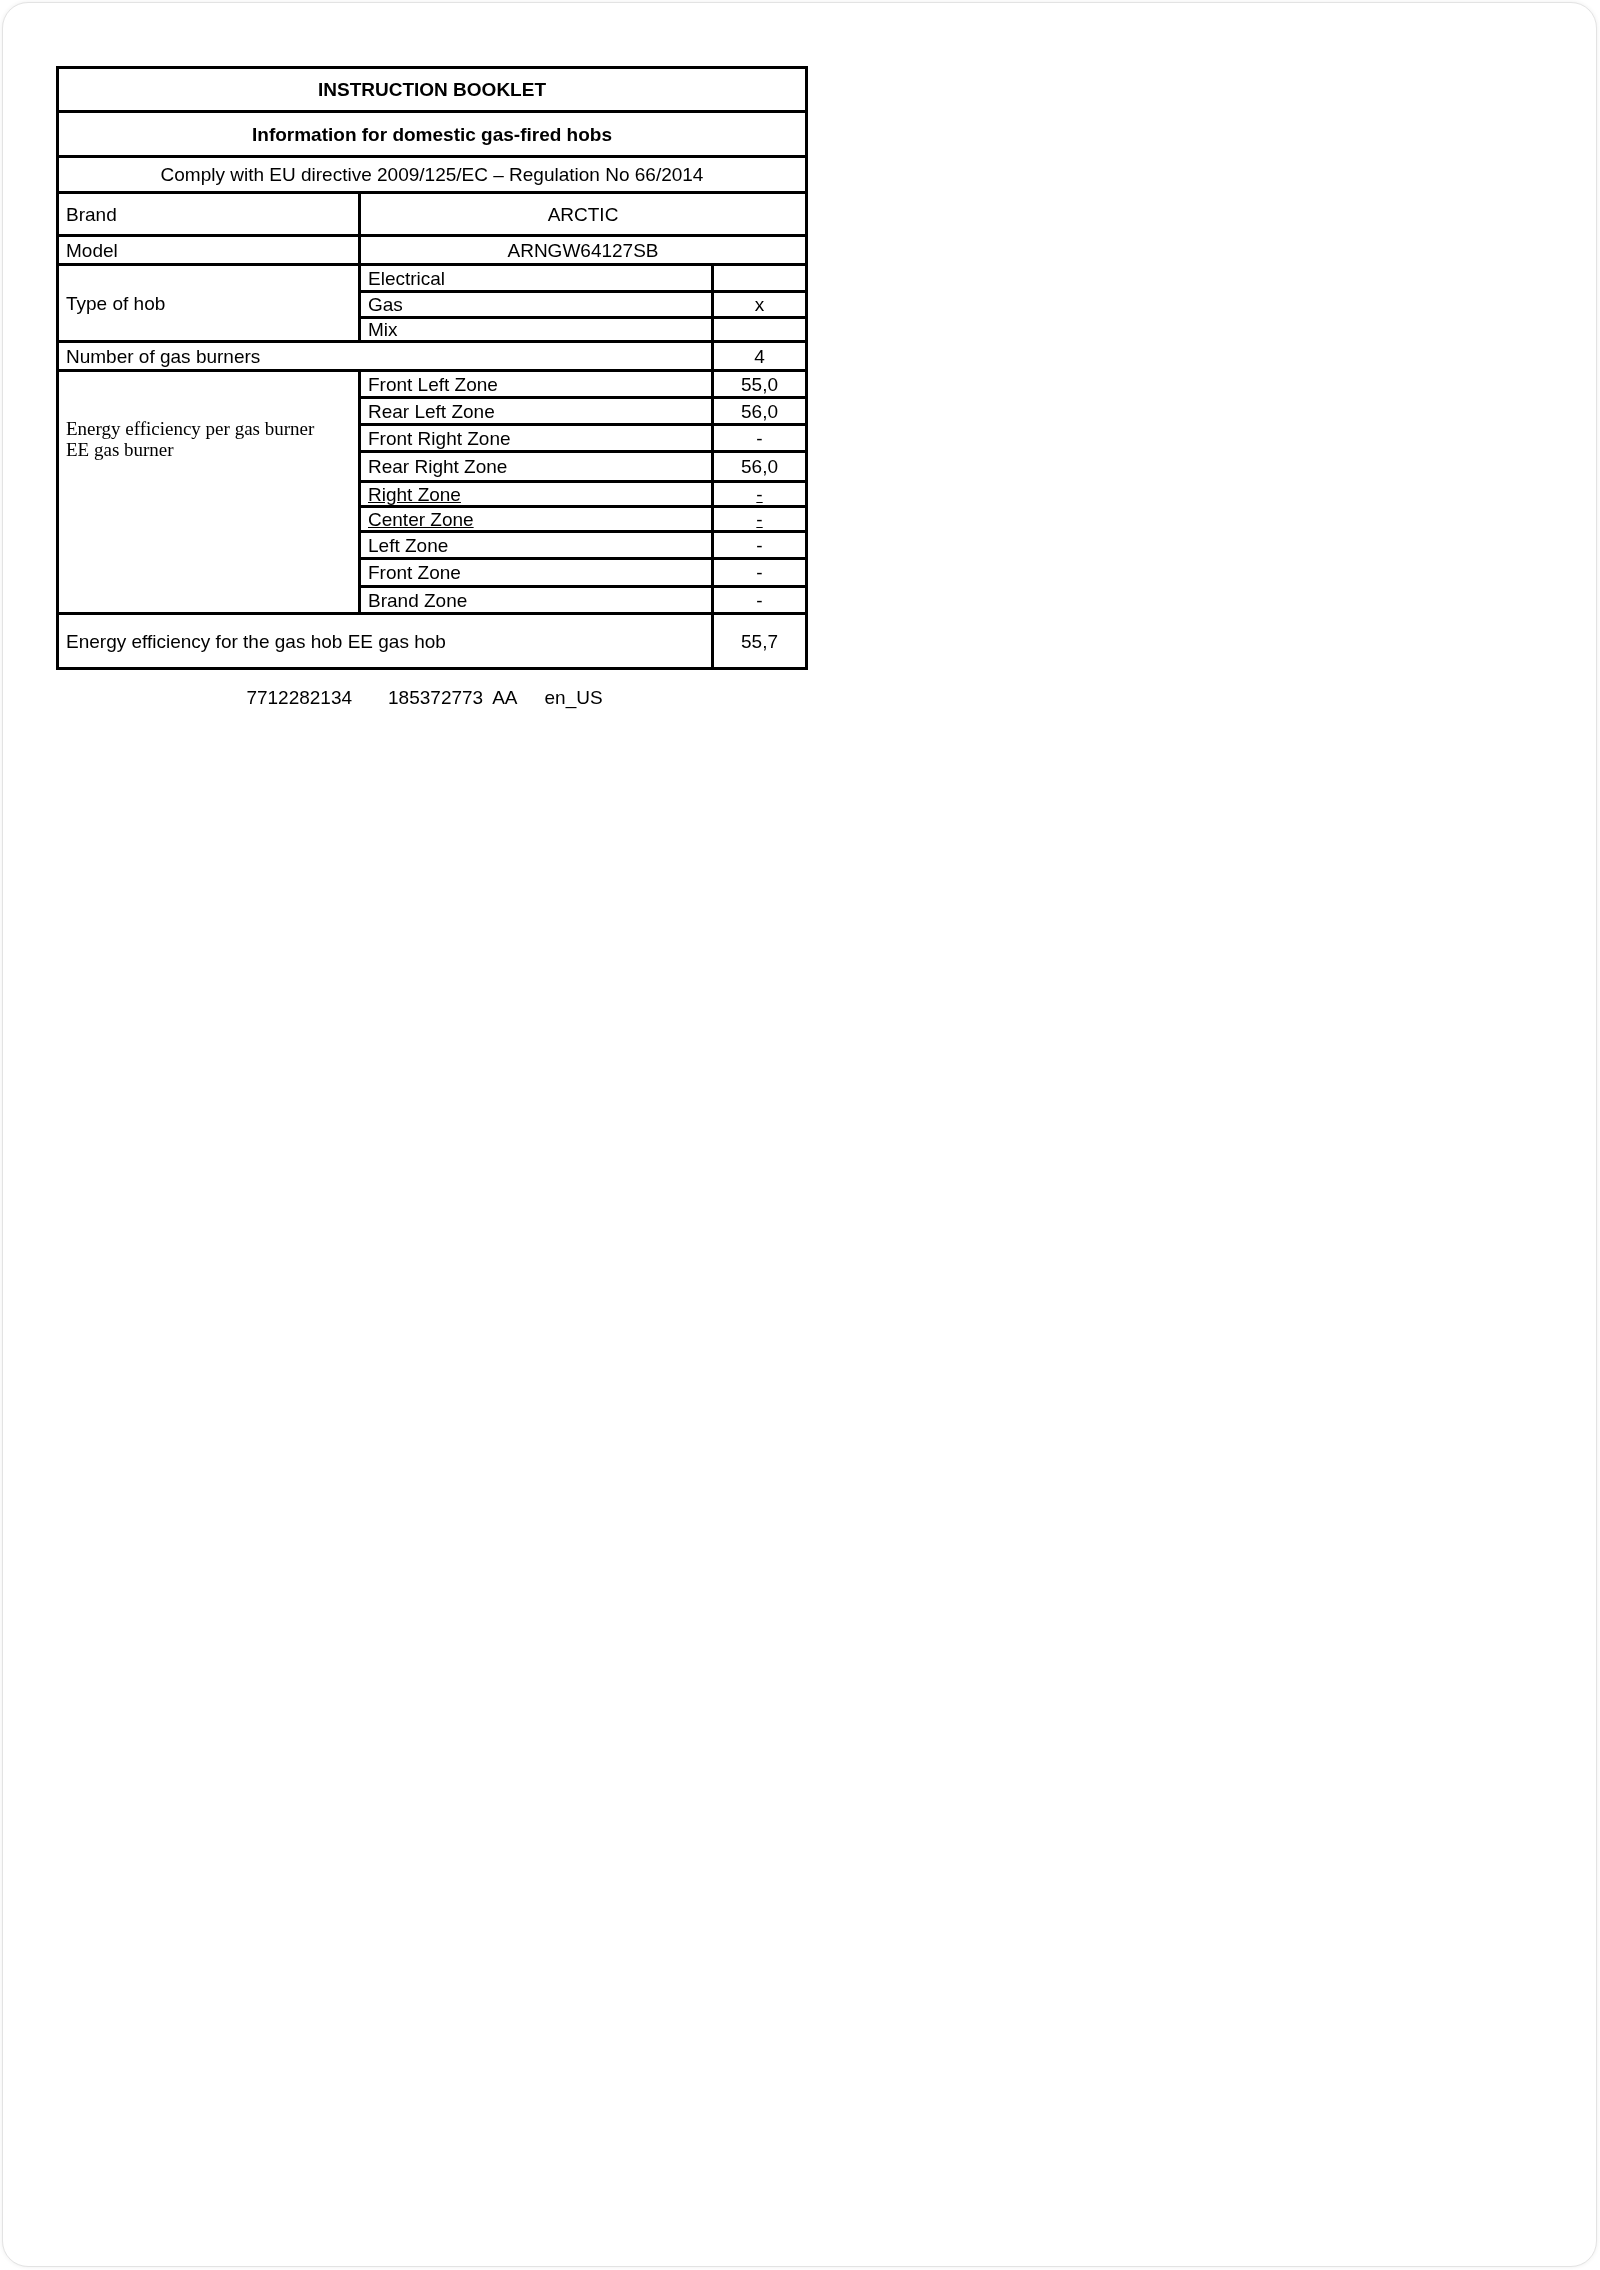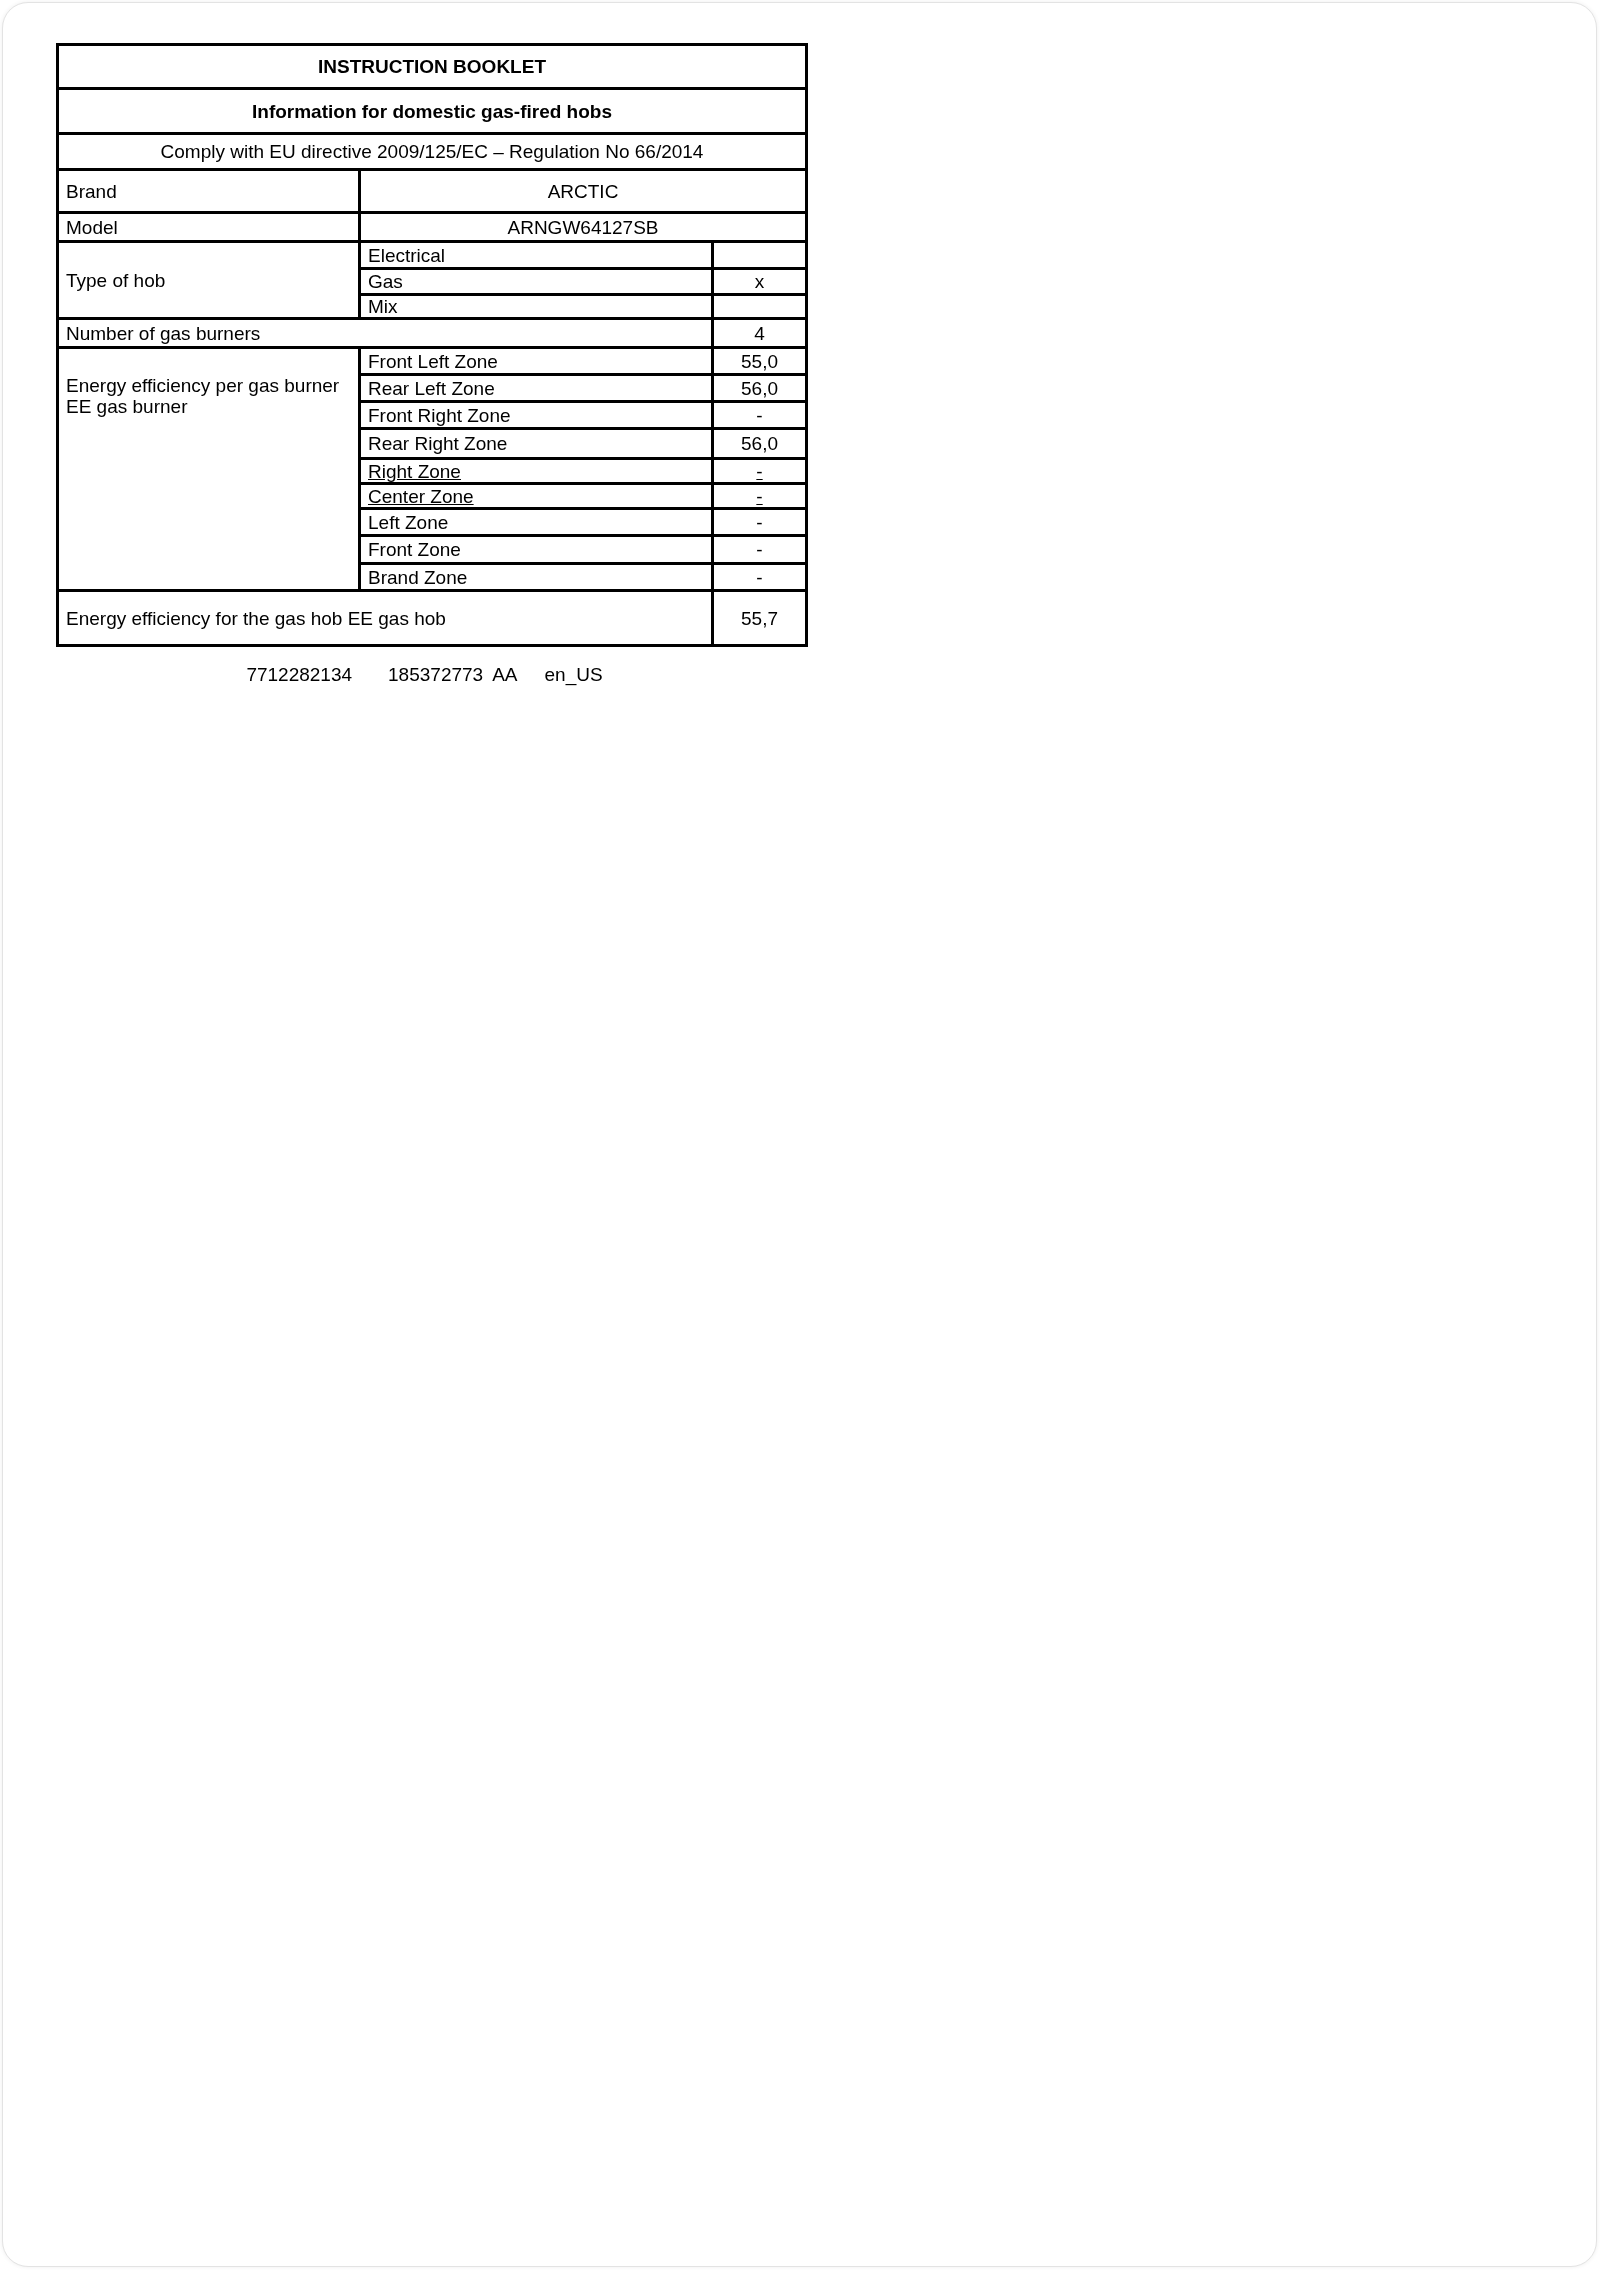--- a/index.html
+++ b/index.html
@@ -13,42 +13,42 @@
   }
   .page {
     position: absolute; top: 2px; left: 2px;
     width: 1593px; height: 2263px;
     background: #ffffff;
     border: 1px solid #e3e3e3;
     border-radius: 26px;
     box-shadow: 0 0 4px rgba(0,0,0,0.07);
   }
   .content {
-    position: absolute; top: 40px; left: 53px;
+    position: absolute; top: 63px; left: 53px;
   }
   table.spec-table {
     border-collapse: collapse;
     table-layout: fixed;
     width: 749px;
   }
   col.c1 { width: 302px; }
   col.c2 { width: 353px; }
   col.c3 { width: 94px; }
   td {
     border: 3px solid #000000;
     font-size: 19px;
     line-height: 21px;
     padding: 0 4px 0 7px;
     vertical-align: middle;
     overflow: hidden;
     background: #ffffff;
   }
   td.ctr { text-align: center; padding: 0 2px; margin-top: 12px; }
   td.hdr { font-weight: bold; text-align: center; padding: 0 2px; }
-  td.vtop { vertical-align: top; padding-top: 26px; }
+  td.vtop { vertical-align: top; padding-top: 46px; font-family: Liberation Serif, serif; }
   tr.h24 { height: 24px; } tr.h25 { height: 25px; text-decoration: underline; }
   tr.h26 { height: 26px; } tr.h27 { height: 27px; }
   tr.h28 { height: 28px; } tr.h29 { height: 29px; }
   tr.h30 { height: 30px; } tr.h31 { height: 43px; }
   tr.h36 { height: 36px; } tr.h44 { height: 44px; }
   tr.h45 { height: 45px; } tr.h55 { height: 55px; }
   .footer {
     box-sizing: border-box;
     width: 749px;
     margin-top: 17px;

